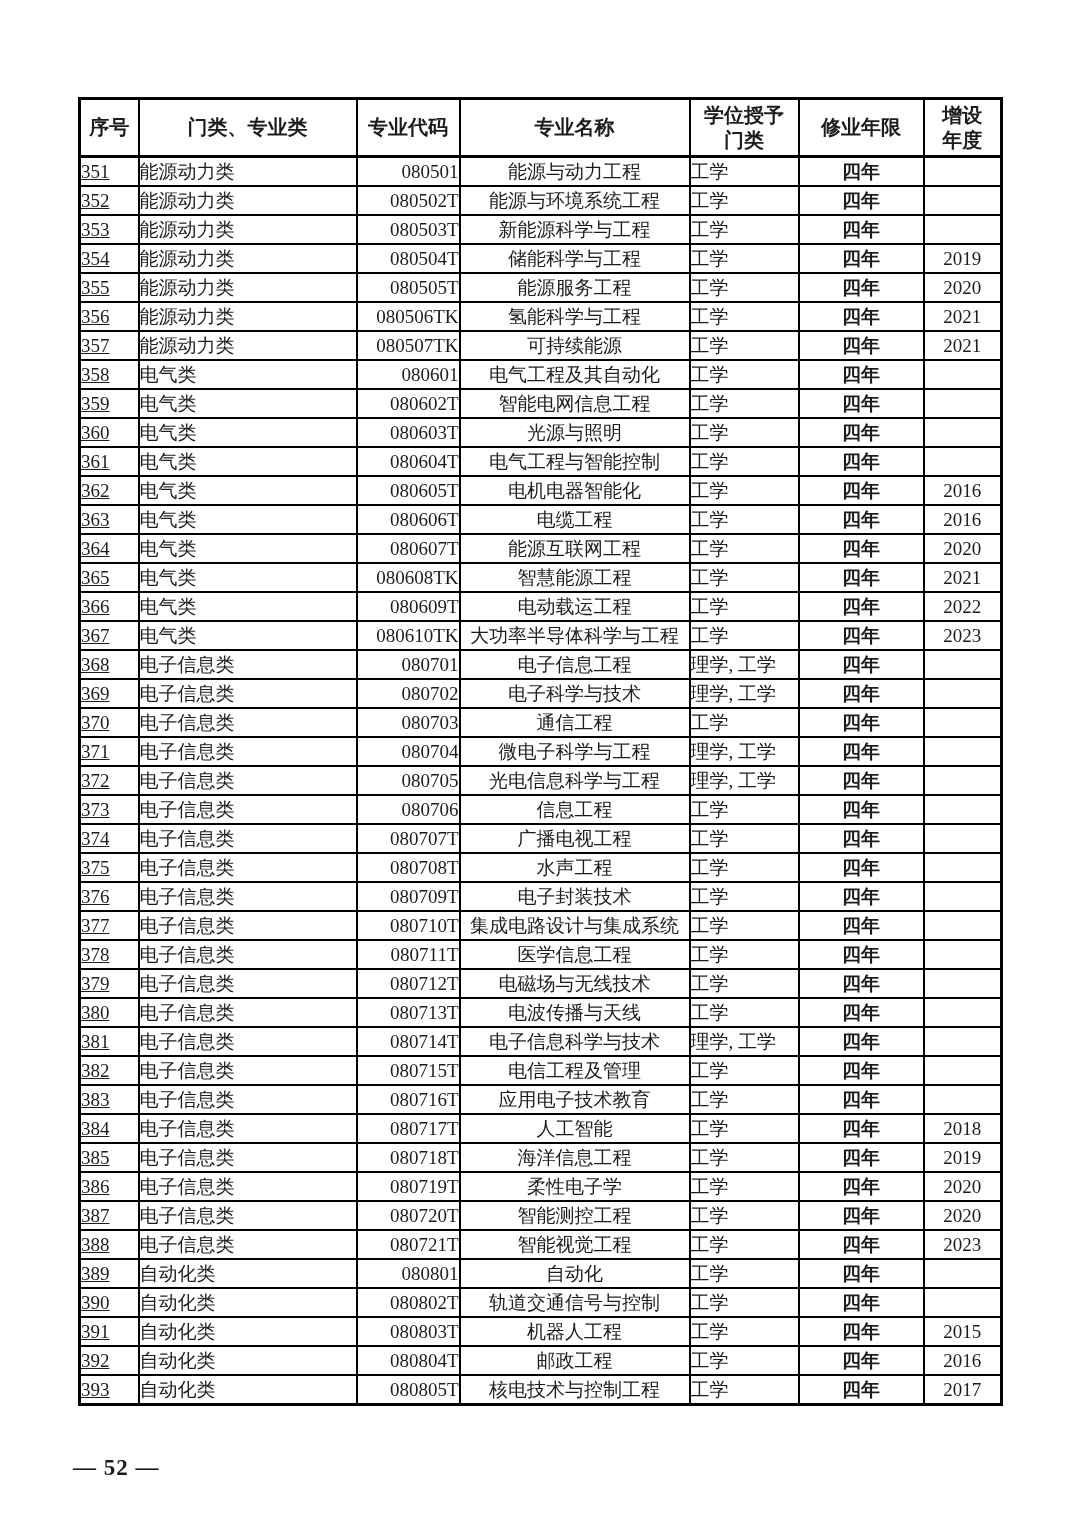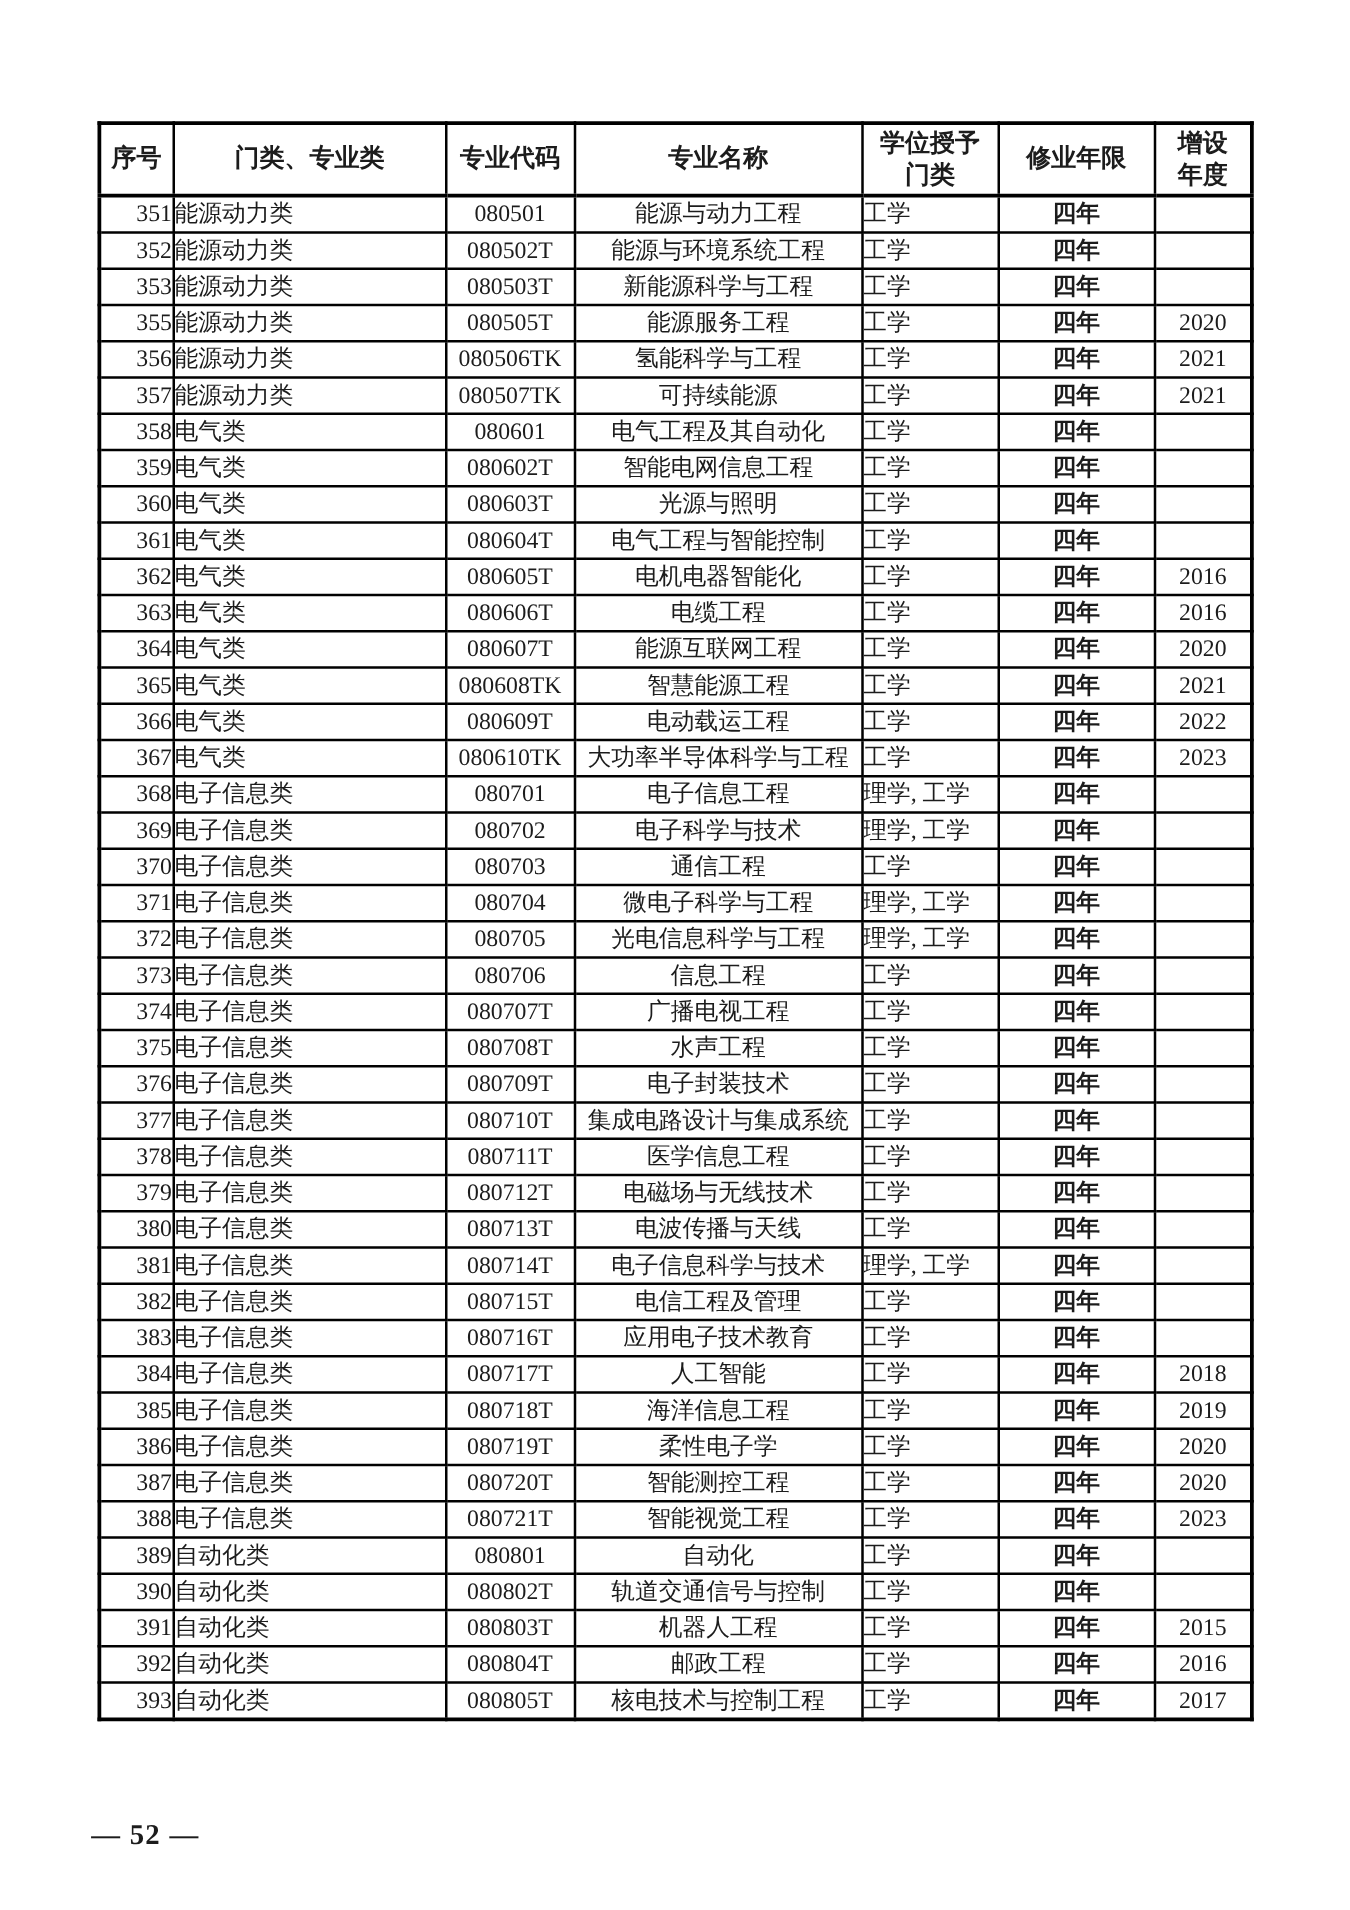--- a/index.html
+++ b/index.html
@@ -43,23 +43,23 @@
     white-space: pre-line;
     padding: 0;
   }
   table.major-table td {
     height: 27px;
     font-size: 19px;
     line-height: 22px;
     vertical-align: middle;
     padding: 0;
   }
-  td.col-seq      { text-align: right; }
+  td.col-seq      { text-align: left; text-decoration: underline; }
   td.col-category { text-align: left; padding-left: 5px; font-family: Liberation Serif, serif; }
-  td.col-code     { text-align: center; padding-left: 4px; }
+  td.col-code     { text-align: right; padding-left: 4px; }
   td.col-name     { text-align: center; padding-left: 4px; }
   td.col-degree   { }
   td.col-duration { text-align: center; font-weight: bold; }
   td.col-year     { text-align: center; }
   .footer-page-number {
     position: absolute;
     left: 73px;
     top: 1455px;
     font-size: 23px;
     letter-spacing: 1px;
@@ -117,20 +117,29 @@
         <tr>
           <td class="col-seq">353</td>
           <td class="col-category">能源动力类</td>
           <td class="col-code">080503T</td>
           <td class="col-name">新能源科学与工程</td>
           <td class="col-degree">工学</td>
           <td class="col-duration">四年</td>
           <td class="col-year"></td>
         </tr>
         <tr>
+          <td class="col-seq">354</td>
+          <td class="col-category">能源动力类</td>
+          <td class="col-code">080504T</td>
+          <td class="col-name">储能科学与工程</td>
+          <td class="col-degree">工学</td>
+          <td class="col-duration">四年</td>
+          <td class="col-year">2019</td>
+        </tr>
+        <tr>
           <td class="col-seq">355</td>
           <td class="col-category">能源动力类</td>
           <td class="col-code">080505T</td>
           <td class="col-name">能源服务工程</td>
           <td class="col-degree">工学</td>
           <td class="col-duration">四年</td>
           <td class="col-year">2020</td>
         </tr>
         <tr>
           <td class="col-seq">356</td>

